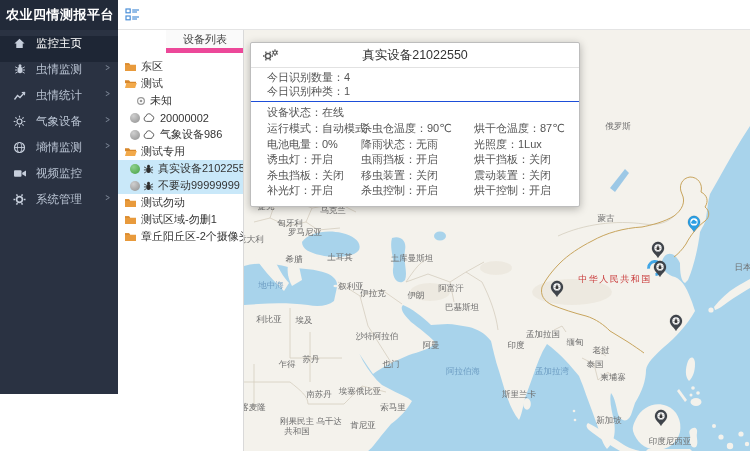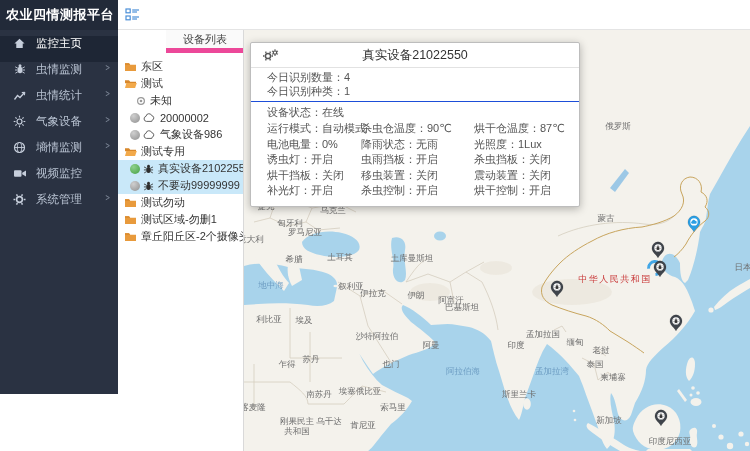--- a/index.html
+++ b/index.html
@@ -372,21 +372,21 @@
       <span class="map-label" style="left: 46px; top: 194px;">匈牙利</span>
       <span class="map-label" style="left: 61px; top: 203px;">罗马尼亚</span>
       <span class="map-label" style="left: 7px; top: 210px;">意大利</span>
       <span class="map-label" style="left: 50px; top: 230px;">希腊</span>
       <span class="map-label" style="left: 96px; top: 228px;">土耳其</span>
       <span class="map-label" style="left: 168px; top: 229px;">土库曼斯坦</span>
       <span class="map-label water" style="left: 27px; top: 256px;">地中海</span>
       <span class="map-label" style="left: 107px; top: 257px;">叙利亚</span>
       <span class="map-label" style="left: 129px; top: 264px;">伊拉克</span>
       <span class="map-label" style="left: 172px; top: 266px;">伊朗</span>
-      <span class="map-label" style="left: 207px; top: 259px; margin-top: 12px;">阿富汗</span>
+      <span class="map-label" style="left: 207px; top: 259px;">阿富汗</span>
       <span class="map-label" style="left: 218px; top: 278px;">巴基斯坦</span>
       <span class="map-label" style="left: 25px; top: 290px;">利比亚</span>
       <span class="map-label" style="left: 60px; top: 291px;">埃及</span>
       <span class="map-label" style="left: 133px; top: 307px;">沙特阿拉伯</span>
       <span class="map-label" style="left: 187px; top: 316px;">阿曼</span>
       <span class="map-label" style="left: 147px; top: 335px;">也门</span>
       <span class="map-label" style="left: 43px; top: 335px;">乍得</span>
       <span class="map-label" style="left: 67px; top: 330px;">苏丹</span>
       <span class="map-label" style="left: 75px; top: 365px;">南苏丹</span>
       <span class="map-label" style="left: 116px; top: 362px;">埃塞俄比亚</span>
@@ -521,22 +521,22 @@
     <div class="popup-status">设备状态：在线</div>
     <div class="popup-grid" id="popupGrid">
         <span>运行模式：自动模式</span>
         <span>杀虫仓温度：90℃</span>
         <span>烘干仓温度：87℃</span>
         <span>电池电量：0%</span>
         <span>降雨状态：无雨</span>
         <span>光照度：1Lux</span>
         <span>诱虫灯：开启</span>
         <span>虫雨挡板：开启</span>
+        <span>烘干挡板：关闭</span>
         <span>杀虫挡板：关闭</span>
-        <span>烘干挡板：关闭</span>
         <span>移虫装置：关闭</span>
         <span>震动装置：关闭</span>
         <span>补光灯：开启</span>
         <span>杀虫控制：开启</span>
         <span>烘干控制：开启</span>
       </div>
   </div>
 </div>
 
 </body></html>

